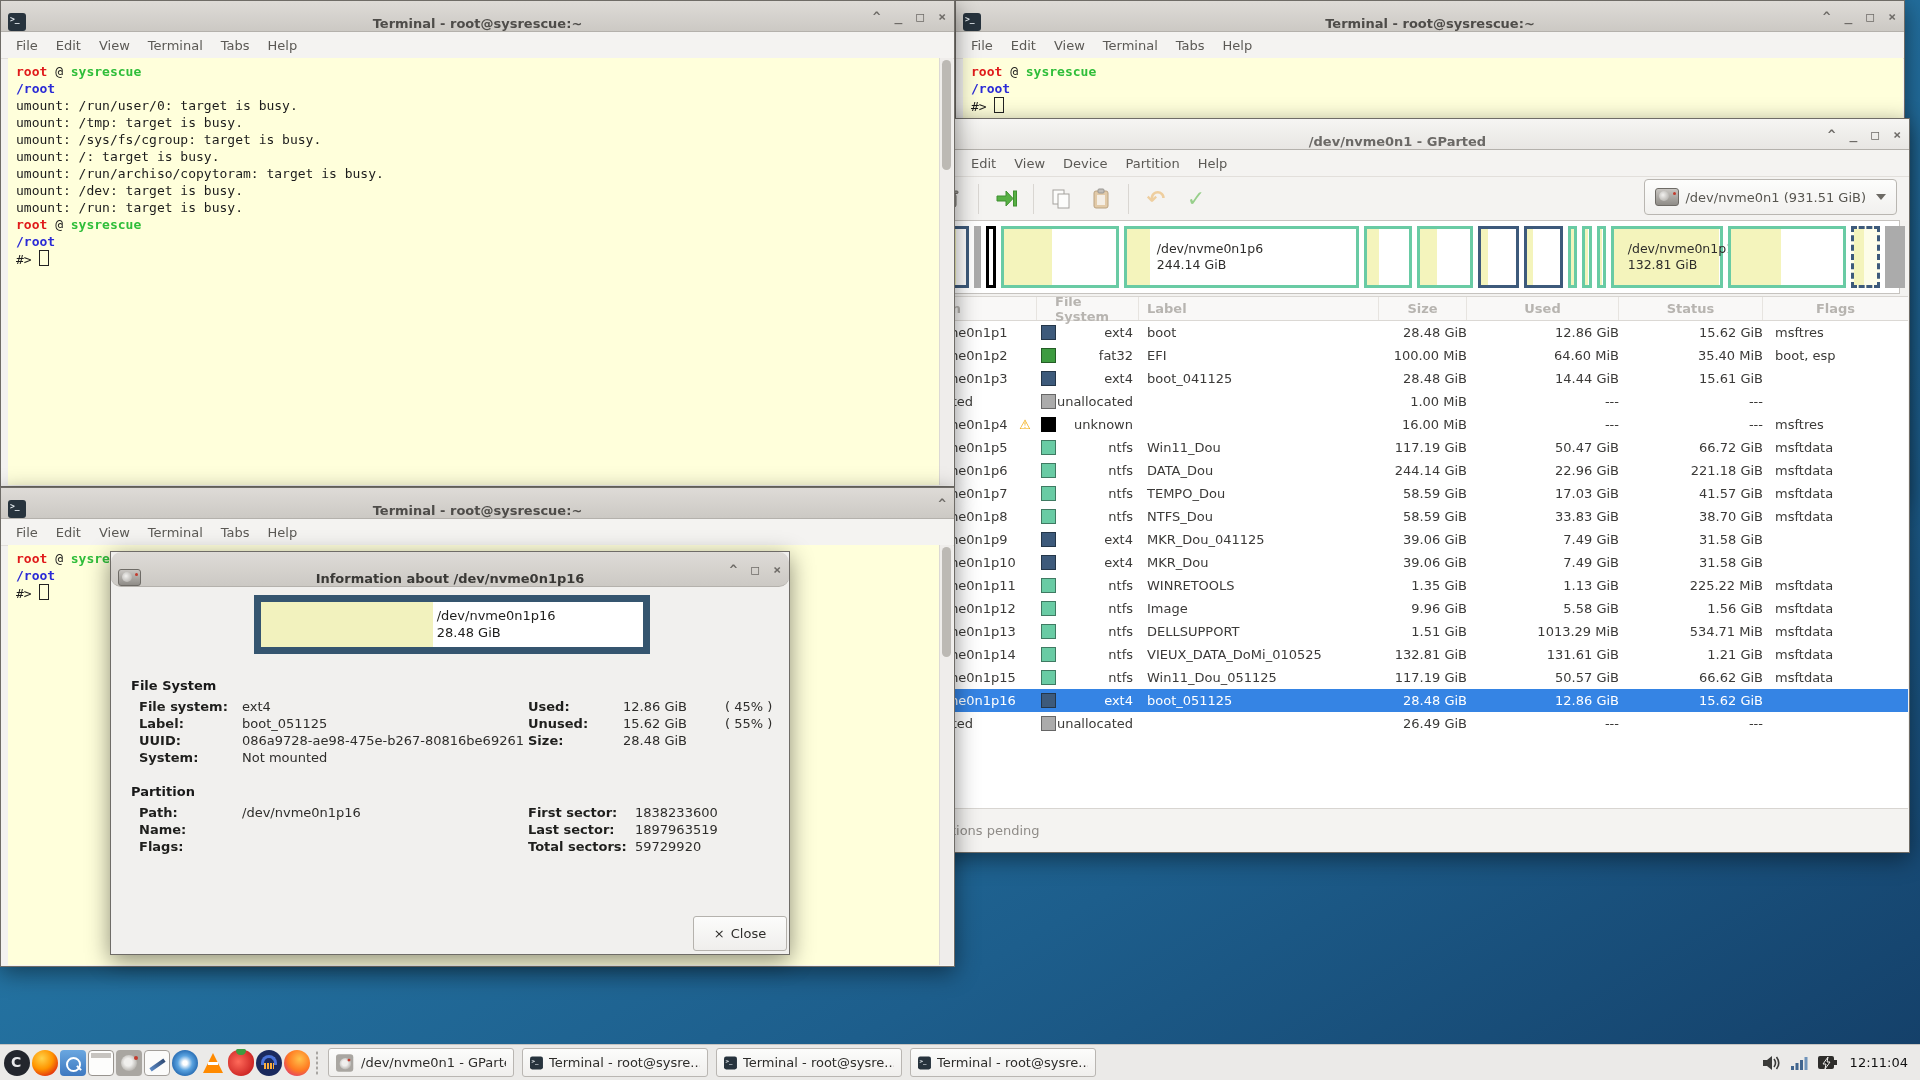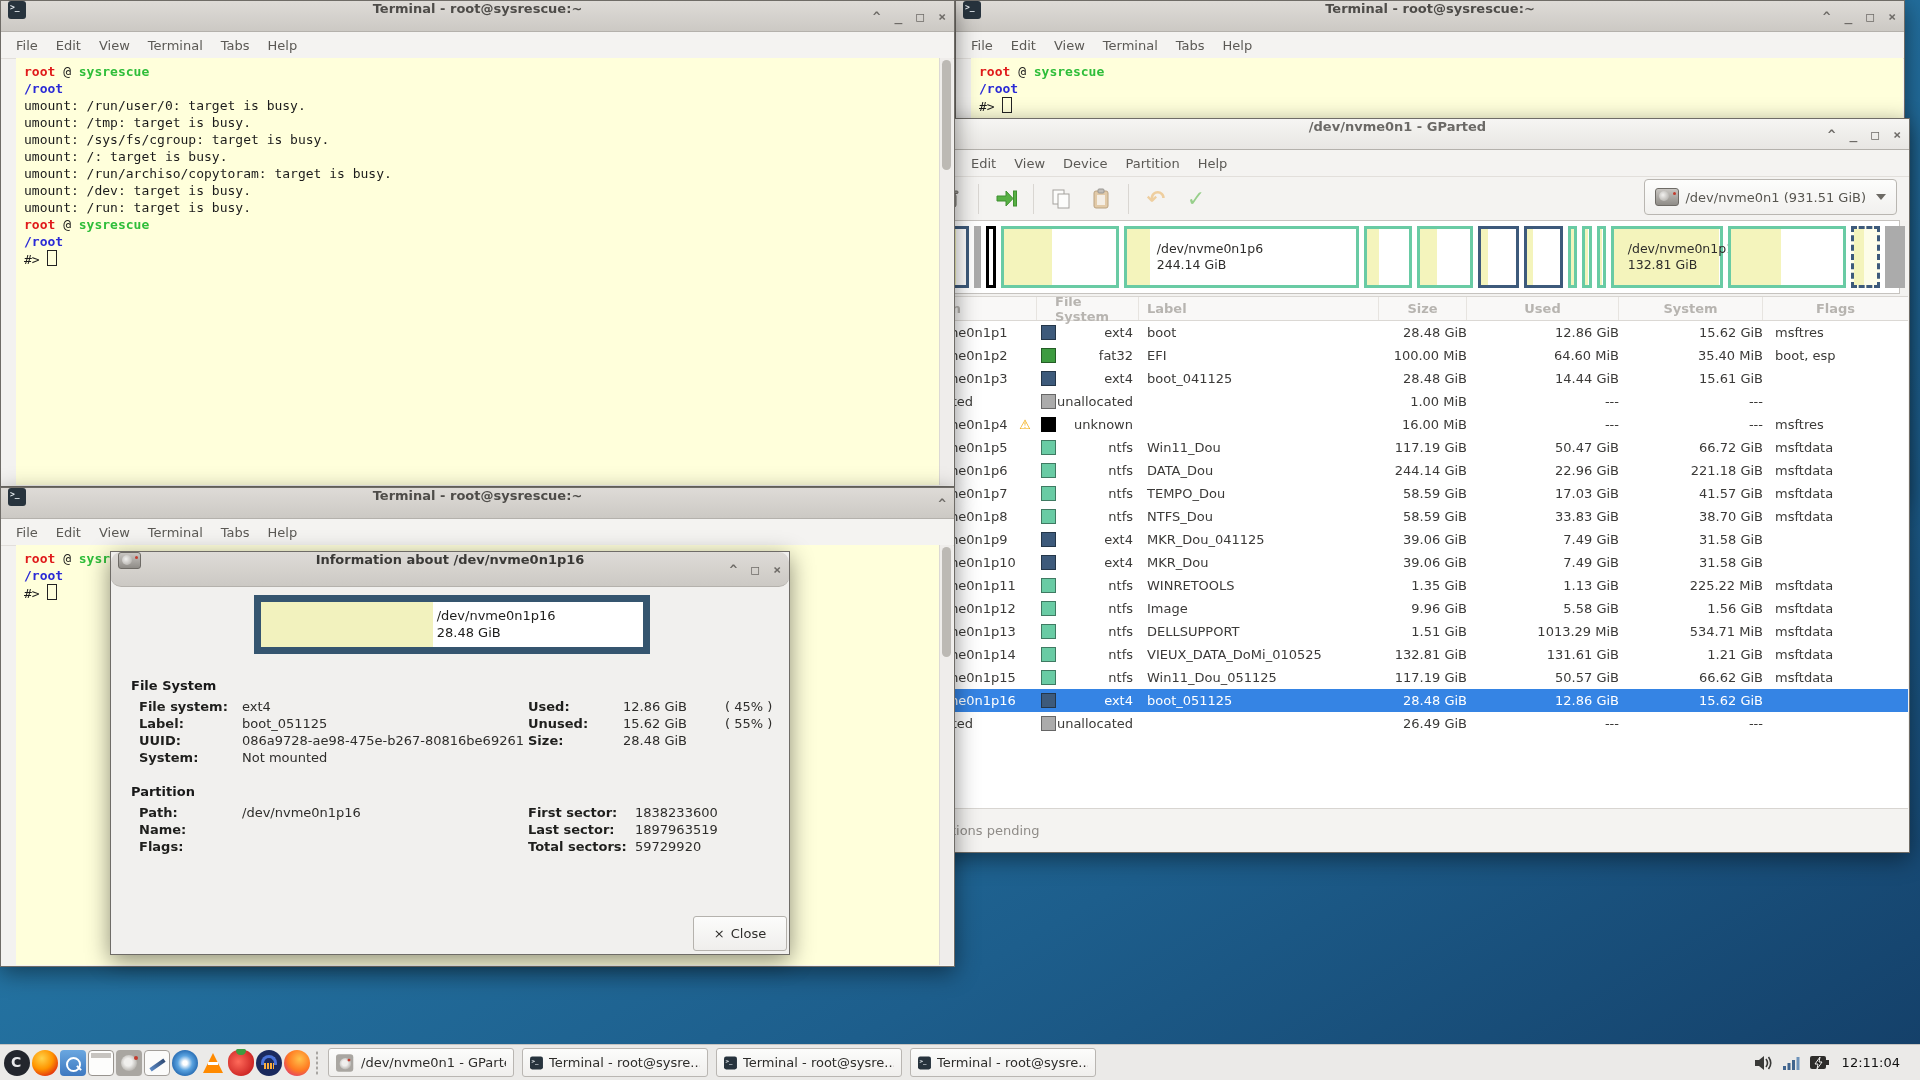--- a/index.html
+++ b/index.html
@@ -1,28 +1,28 @@
 <!DOCTYPE html>
 <html><head>
 <meta charset="utf-8">
 <style>
   html,body{margin:0;padding:0;background:#13476b;}
   #screen{position:relative;width:1920px;height:1080px;overflow:hidden;
     font-family:"DejaVu Sans",sans-serif;
     background:linear-gradient(150deg,#2f8ab8 0%,#2679a8 35%,#1d5e8c 70%,#143f68 100%);}
   .window{position:absolute;border:1px solid #6f6c67;box-shadow:0 6px 22px rgba(0,0,0,.45);background:#f3f2f0;box-sizing:border-box;}
-  .titlebar{position:relative;height:30px;display:flex;align-items:flex-start;background:linear-gradient(#dedbd7,#ccc9c4);border-bottom:1px solid #b4b1ac;}
+  .titlebar{position:relative;height:30px;display:flex;align-items:flex-end;background:linear-gradient(#dedbd7,#ccc9c4);border-bottom:1px solid #b4b1ac;}
   .titlebar .title{position:absolute;left:0;right:0;text-align:center;font-size:13px;font-weight:bold;color:#4e4c49;pointer-events:none;}
   .wbtns{position:absolute;right:8px;top:0;height:100%;display:flex;align-items:center;gap:14px;}
   .wbtn{font-size:13px;font-weight:bold;color:#6e6b67;font-family:"DejaVu Sans Mono",monospace;line-height:1;cursor:default;}
   .appicon16{width:18px;height:18px;margin-left:7px;flex:0 0 auto;}
   .menubar{height:26px;display:flex;align-items:center;background:#f4f3f1;border-bottom:1px solid #e2dfdb;padding-left:6px;}
   .mitem{font-size:13px;color:#5b5955;padding:0 9px;}
   
-  .term-body{position:absolute;left:15px;right:1px;bottom:1px;background:#ffffdb;overflow:hidden;padding:5px 10px 0 8px;}
+  .term-body{position:absolute;left:7px;right:1px;bottom:1px;background:#ffffdb;overflow:hidden;padding:5px 10px 0 8px;}
   .tline{font-family:"DejaVu Sans Mono",monospace;font-size:13px;line-height:17px;white-space:pre;color:#1c1c1c;}
   .c-def{color:#1c1c1c;}
   .c-red{color:#e01b1b;font-weight:bold;}
   .c-green{color:#2fbe3a;font-weight:bold;}
   .c-blue{color:#2b2bd6;font-weight:bold;}
   .cursor{display:inline-block;width:8px;height:14px;border:1px solid #222;vertical-align:-2px;}
   .vscroll{position:absolute;top:57px;bottom:1px;right:1px;width:13px;background:#efedeb;border-left:1px solid #dcd9d5;}
   .vscroll .thumb{position:absolute;top:2px;left:2px;right:2px;height:110px;background:#bcb9b4;border-radius:5px;}
   
   .toolbar{height:44px;display:flex;align-items:center;gap:14px;padding-left:12px;background:#f4f3f1;}
@@ -109,21 +109,21 @@
   .ticon-strawberry:before{content:"";position:absolute;left:8px;top:-1px;width:10px;height:6px;background:#3d9b40;border-radius:2px 2px 6px 6px;}
   .ticon-audacity{border-radius:50%;background:#1b2a5e;}
   .ticon-audacity:before{content:"";position:absolute;left:5px;top:5px;width:16px;height:10px;border:3px solid #4a72d8;border-bottom:none;border-radius:10px 10px 0 0;box-sizing:border-box;}
   .ticon-audacity:after{content:"";position:absolute;left:8px;top:13px;width:10px;height:6px;background:repeating-linear-gradient(90deg,#ffb03a 0 2px,#1b2a5e 2px 3px);}
   .tsep2{width:6px;height:24px;margin:0 4px;background:radial-gradient(circle,#9c9a96 1px,transparent 1.4px);background-size:4px 5px;background-position:center;}
   .winbtns{display:flex;align-items:center;gap:8px;margin-left:4px;}
   .winbtn{width:186px;height:29px;display:flex;align-items:center;gap:7px;padding:0 7px;box-sizing:border-box;
     background:linear-gradient(#fcfcfb,#f0efed);border:1px solid #b9b6b2;border-radius:3px;}
   .winbtn .wlabel{font-size:13px;color:#2e2d2b;white-space:nowrap;overflow:hidden;}
   .winbtn .icon-sm{transform:scale(.72);transform-origin:left center;margin-right:-6px;}
-  .tray{margin-left:auto;display:flex;align-items:center;gap:9px;padding-right:20px;}
+  .tray{margin-left:auto;display:flex;align-items:center;gap:9px;padding-right:12px;}
   .clock{font-size:13px;color:#111;padding-left:2px;}
   
   #gparted .titlebar{background:linear-gradient(#f6f5f3,#e8e6e3);}
   #gparted .titlebar .title{color:#6b6966;}
   #dialog .titlebar .title{color:#3a3936;}
 </style>
 </head>
 <body>
 
 <div id="screen">
@@ -282,21 +282,21 @@
         </div>
         <div class="pblock solid" style="width: 20px; background: rgb(171, 171, 171);"></div>
       </div>
     <div class="ptable">
       <div class="thead">
         <div class="hc c0">Partition</div>
         <div class="hc c1">File System</div>
         <div class="hc c2">Label</div>
         <div class="hc c3">Size</div>
         <div class="hc c4">Used</div>
-        <div class="hc c5">System</div>
+        <div class="hc c5">Status</div>
         <div class="hc c6" style="border-right:none;">Flags</div>
       </div>
       <div id="tbody">
           <div class="trow">
             <div class="tc c0">
               <span>/dev/nvme0n1p1</span>
             </div>
             <div class="tc c1">
               <span class="swatch" style="background: rgb(61, 90, 123);"></span>
               <span class="fsname">ext4</span>

